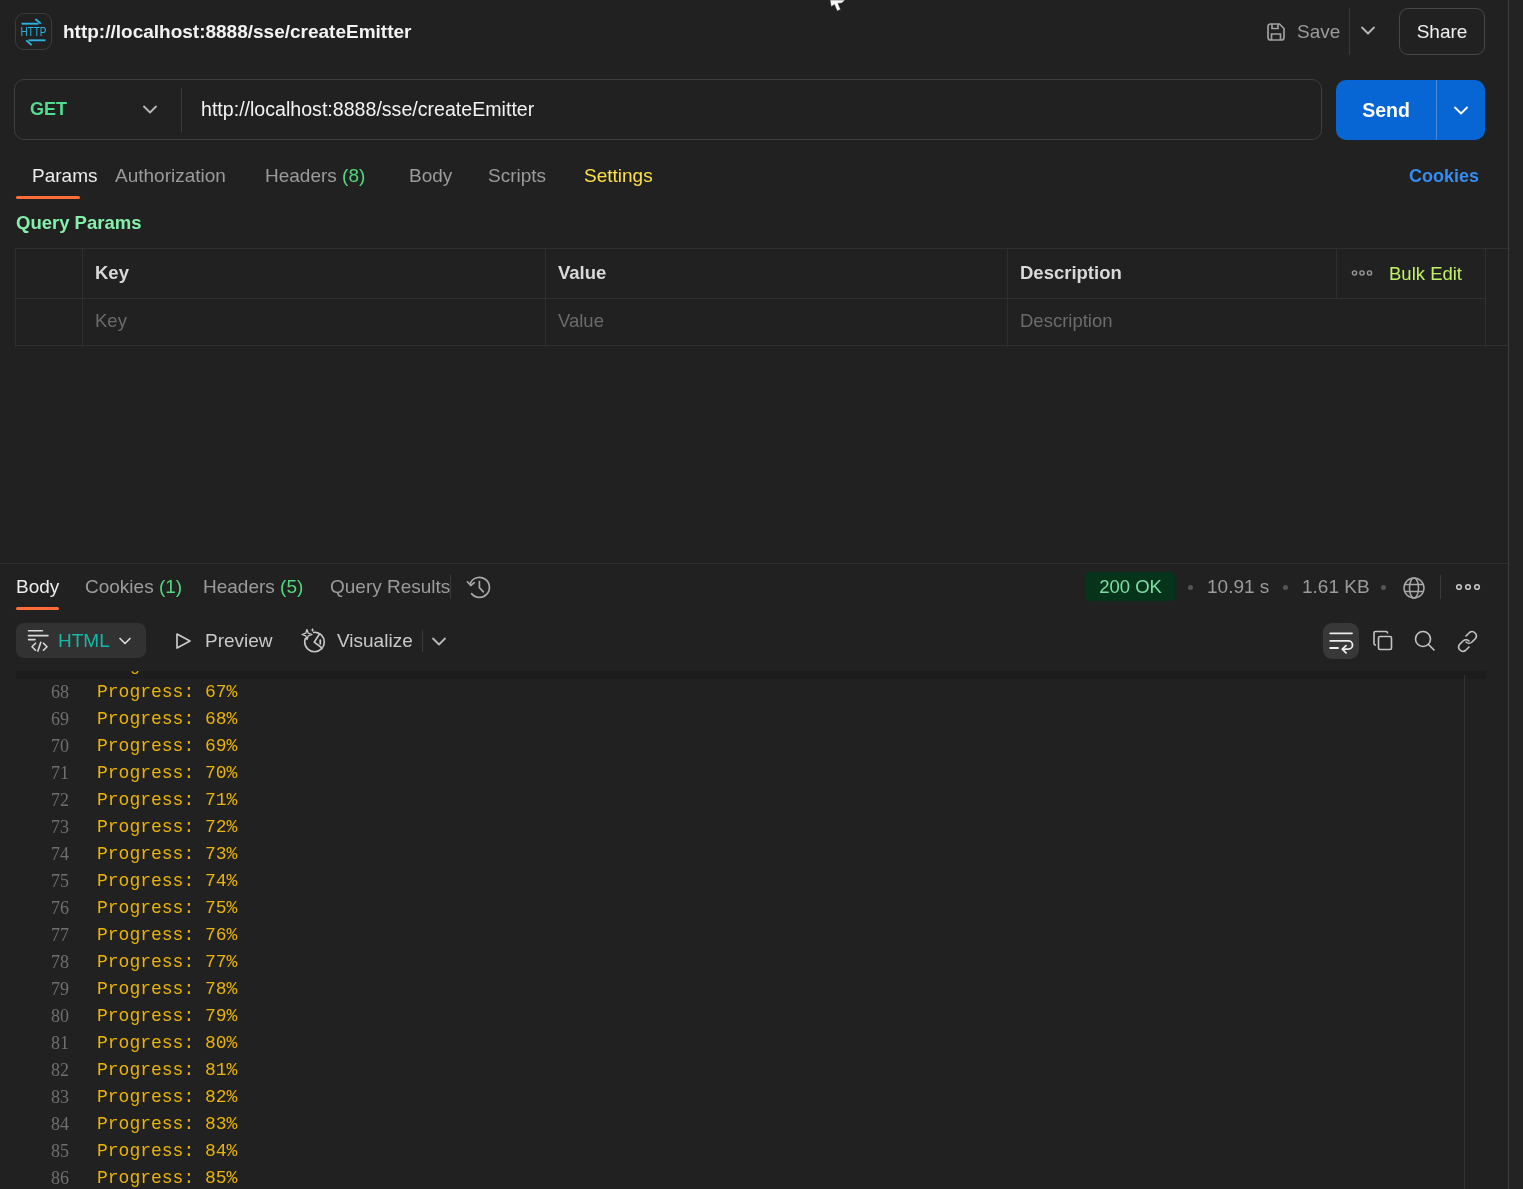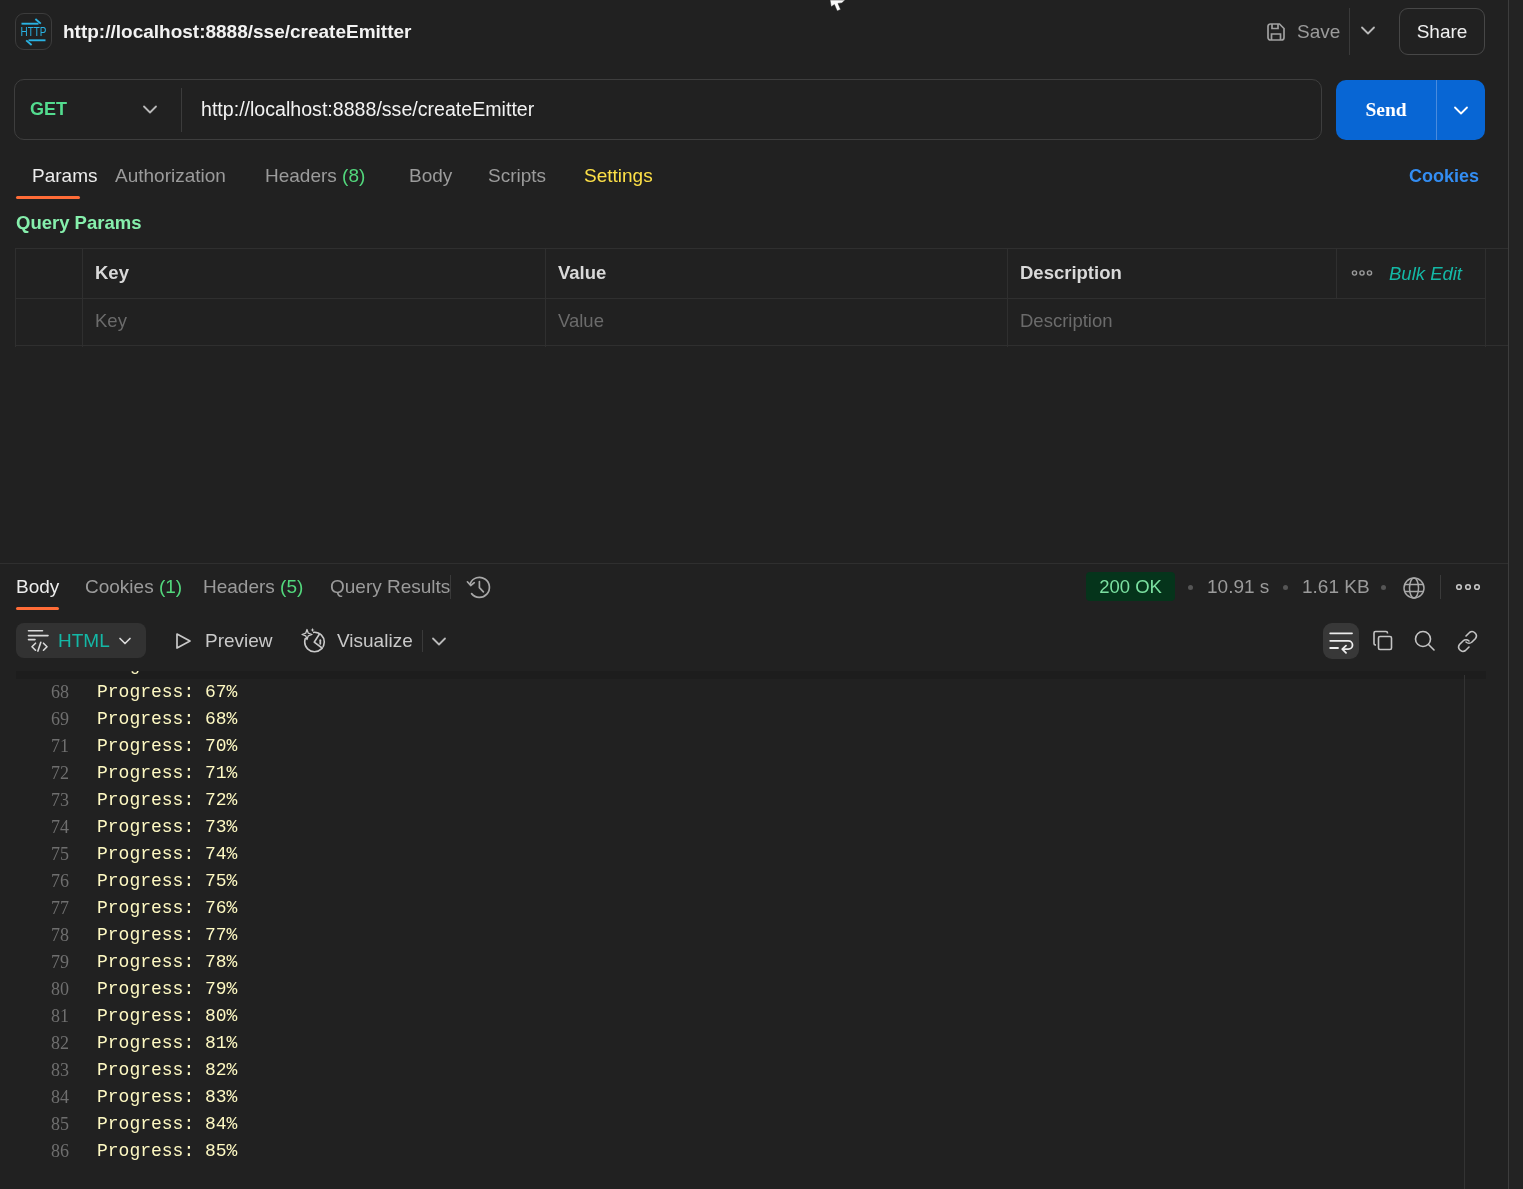--- a/index.html
+++ b/index.html
@@ -3,21 +3,21 @@
 <meta charset="utf-8">
 <style>
   * { margin:0; padding:0; box-sizing:border-box; }
   html,body { width:1523px; height:1189px; background:#212121; font-family:"Liberation Sans",sans-serif; overflow:hidden; }
   #page { position:relative; width:1523px; height:1189px; background:#212121; }
   .abs { position:absolute; }
   .green { color:#52d77c; }
   svg { display:block; }
   .cl { position:relative; height:27px; font-family:"Liberation Mono",monospace; font-size:18px; line-height:27px; }
   .cl .ln { position:absolute; right:1439px; color:#6f6f6f;font-family:Liberation Serif, serif; }
-  .cl .ct { position:absolute; left:97px; color:#fef9c3; }
+  .cl .ct { position:absolute; left:97px; color:#eab308; }
 </style>
 </head>
 <body>
 <div id="page">
 
   <div class="abs" style="left:15px; top:13px; width:37px; height:37px; border:1px solid #3c3c3c; border-radius:9px;">
     <svg width="35" height="35" viewBox="0 0 35 35">
       <g stroke="#2ab3e3" fill="none" stroke-width="1.9">
         <path d="M5.5 9.7 H22.5"></path>
         <path d="M19.4 5 L24.8 9.6"></path>
@@ -48,21 +48,21 @@
   <div class="abs" style="left:14px; top:79px; width:1308px; height:61px; border:1px solid #3e3e3e; border-radius:10px;"></div>
   <div class="abs" style="left:30px; top:99px; font-size:18px; font-weight:bold; color:#53dc8f;">GET</div>
   <svg class="abs" style="left:141px; top:104px;" width="18" height="12" viewBox="0 0 18 12">
     <path d="M3 2.5 L9 8.5 L15 2.5" fill="none" stroke="#b9b9b9" stroke-width="1.8" stroke-linecap="round" stroke-linejoin="round"></path>
   </svg>
   <div class="abs" style="left:181px; top:88px; width:1px; height:44px; background:#3c3c3c;"></div>
   <div class="abs" style="left:201px; top:98px; font-size:19.6px; color:#f3f3f3;">http://localhost:8888/sse/createEmitter</div>
 
   <div class="abs" style="left:1336px; top:80px; width:149px; height:60px; background:#0866d4; border-radius:10px;"></div>
   <div class="abs" style="left:1436px; top:80px; width:1px; height:60px; background:#4a8bdd;"></div>
-  <div class="abs" style="left:1336px; top:80px; width:100px; height:60px; color:#fff; font-weight:bold; font-size:19.5px; display:flex; align-items:center; justify-content:center;font-family:Liberation Serif, serif;">Send</div>
+  <div class="abs" style="left:1336px; top:80px; width:100px; height:60px; color:#fff; font-weight:bold; font-size:19.5px; display:flex; align-items:center; justify-content:center;">Send</div>
   <svg class="abs" style="left:1452px; top:105px;" width="18" height="12" viewBox="0 0 18 12">
     <path d="M3 2.5 L9 8.5 L15 2.5" fill="none" stroke="#fff" stroke-width="1.8" stroke-linecap="round" stroke-linejoin="round"></path>
   </svg>
 
   <div class="abs" style="left:16px; top:165px; font-size:19px; color:#ededed;margin-left:16px;">Params</div>
   <div class="abs" style="left:16px; top:196px; width:64px; height:3px; background:#ff6c37; border-radius:2px;"></div>
   <div class="abs" style="left:115px; top:165px; font-size:19px; color:#9b9b9b;">Authorization</div>
   <div class="abs" style="left:265px; top:165px; font-size:19px; color:#9b9b9b;">Headers <span class="green">(8)</span></div>
   <div class="abs" style="left:409px; top:165px; font-size:19px; color:#9b9b9b;">Body</div>
   <div class="abs" style="left:488px; top:165px; font-size:19px; color:#9b9b9b;">Scripts</div>
@@ -82,21 +82,21 @@
     <div class="abs" style="left:80px; top:13px; font-size:18.5px; font-weight:bold; color:#d9d9d9;">Key</div>
     <div class="abs" style="left:543px; top:13px; font-size:18.5px; font-weight:bold; color:#d9d9d9;">Value</div>
     <div class="abs" style="left:1005px; top:13px; font-size:18.5px; font-weight:bold; color:#d9d9d9;">Description</div>
     <svg class="abs" style="left:1336px; top:19px;" width="22" height="10" viewBox="0 0 22 10">
         <g fill="none" stroke="#9b9b9b" stroke-width="1.4">
           <circle cx="3.5" cy="5" r="2.1"></circle>
           <circle cx="11" cy="5" r="2.1"></circle>
           <circle cx="18.5" cy="5" r="2.1"></circle>
         </g>
       </svg>
-    <div class="abs" style="left:1374px; top:14px; font-size:18.5px; color:#14b8a6;font-style:italic;">Bulk Edit</div>
+    <div class="abs" style="left:1374px; top:14px; font-size:18.5px; color:#bef264;">Bulk Edit</div>
     <div class="abs" style="left:80px; top:61px; font-size:18.5px; color:#6b6b6b;">Key</div>
     <div class="abs" style="left:543px; top:61px; font-size:18.5px; color:#6b6b6b;">Value</div>
     <div class="abs" style="left:1005px; top:61px; font-size:18.5px; color:#6b6b6b;">Description</div>
   </div>
 
   <div class="abs" style="left:0; top:563px; width:1508px; height:1px; background:#2f2f2f;"></div>
 
   <div class="abs" style="left:16px; top:576px; font-size:19px; color:#ededed;">Body</div>
   <div class="abs" style="left:16px; top:607px; width:43px; height:3px; background:#ff6c37; border-radius:2px;"></div>
   <div class="abs" style="left:85px; top:576px; font-size:19px; color:#9b9b9b;">Cookies <span class="green">(1)</span></div>
@@ -197,20 +197,24 @@
         </div>
     <div class="cl">
           <span class="ln">68</span>
           <span class="ct">Progress: 67%</span>
         </div>
     <div class="cl">
           <span class="ln">69</span>
           <span class="ct">Progress: 68%</span>
         </div>
     <div class="cl">
+          <span class="ln">70</span>
+          <span class="ct">Progress: 69%</span>
+        </div>
+    <div class="cl">
           <span class="ln">71</span>
           <span class="ct">Progress: 70%</span>
         </div>
     <div class="cl">
           <span class="ln">72</span>
           <span class="ct">Progress: 71%</span>
         </div>
     <div class="cl">
           <span class="ln">73</span>
           <span class="ct">Progress: 72%</span>

